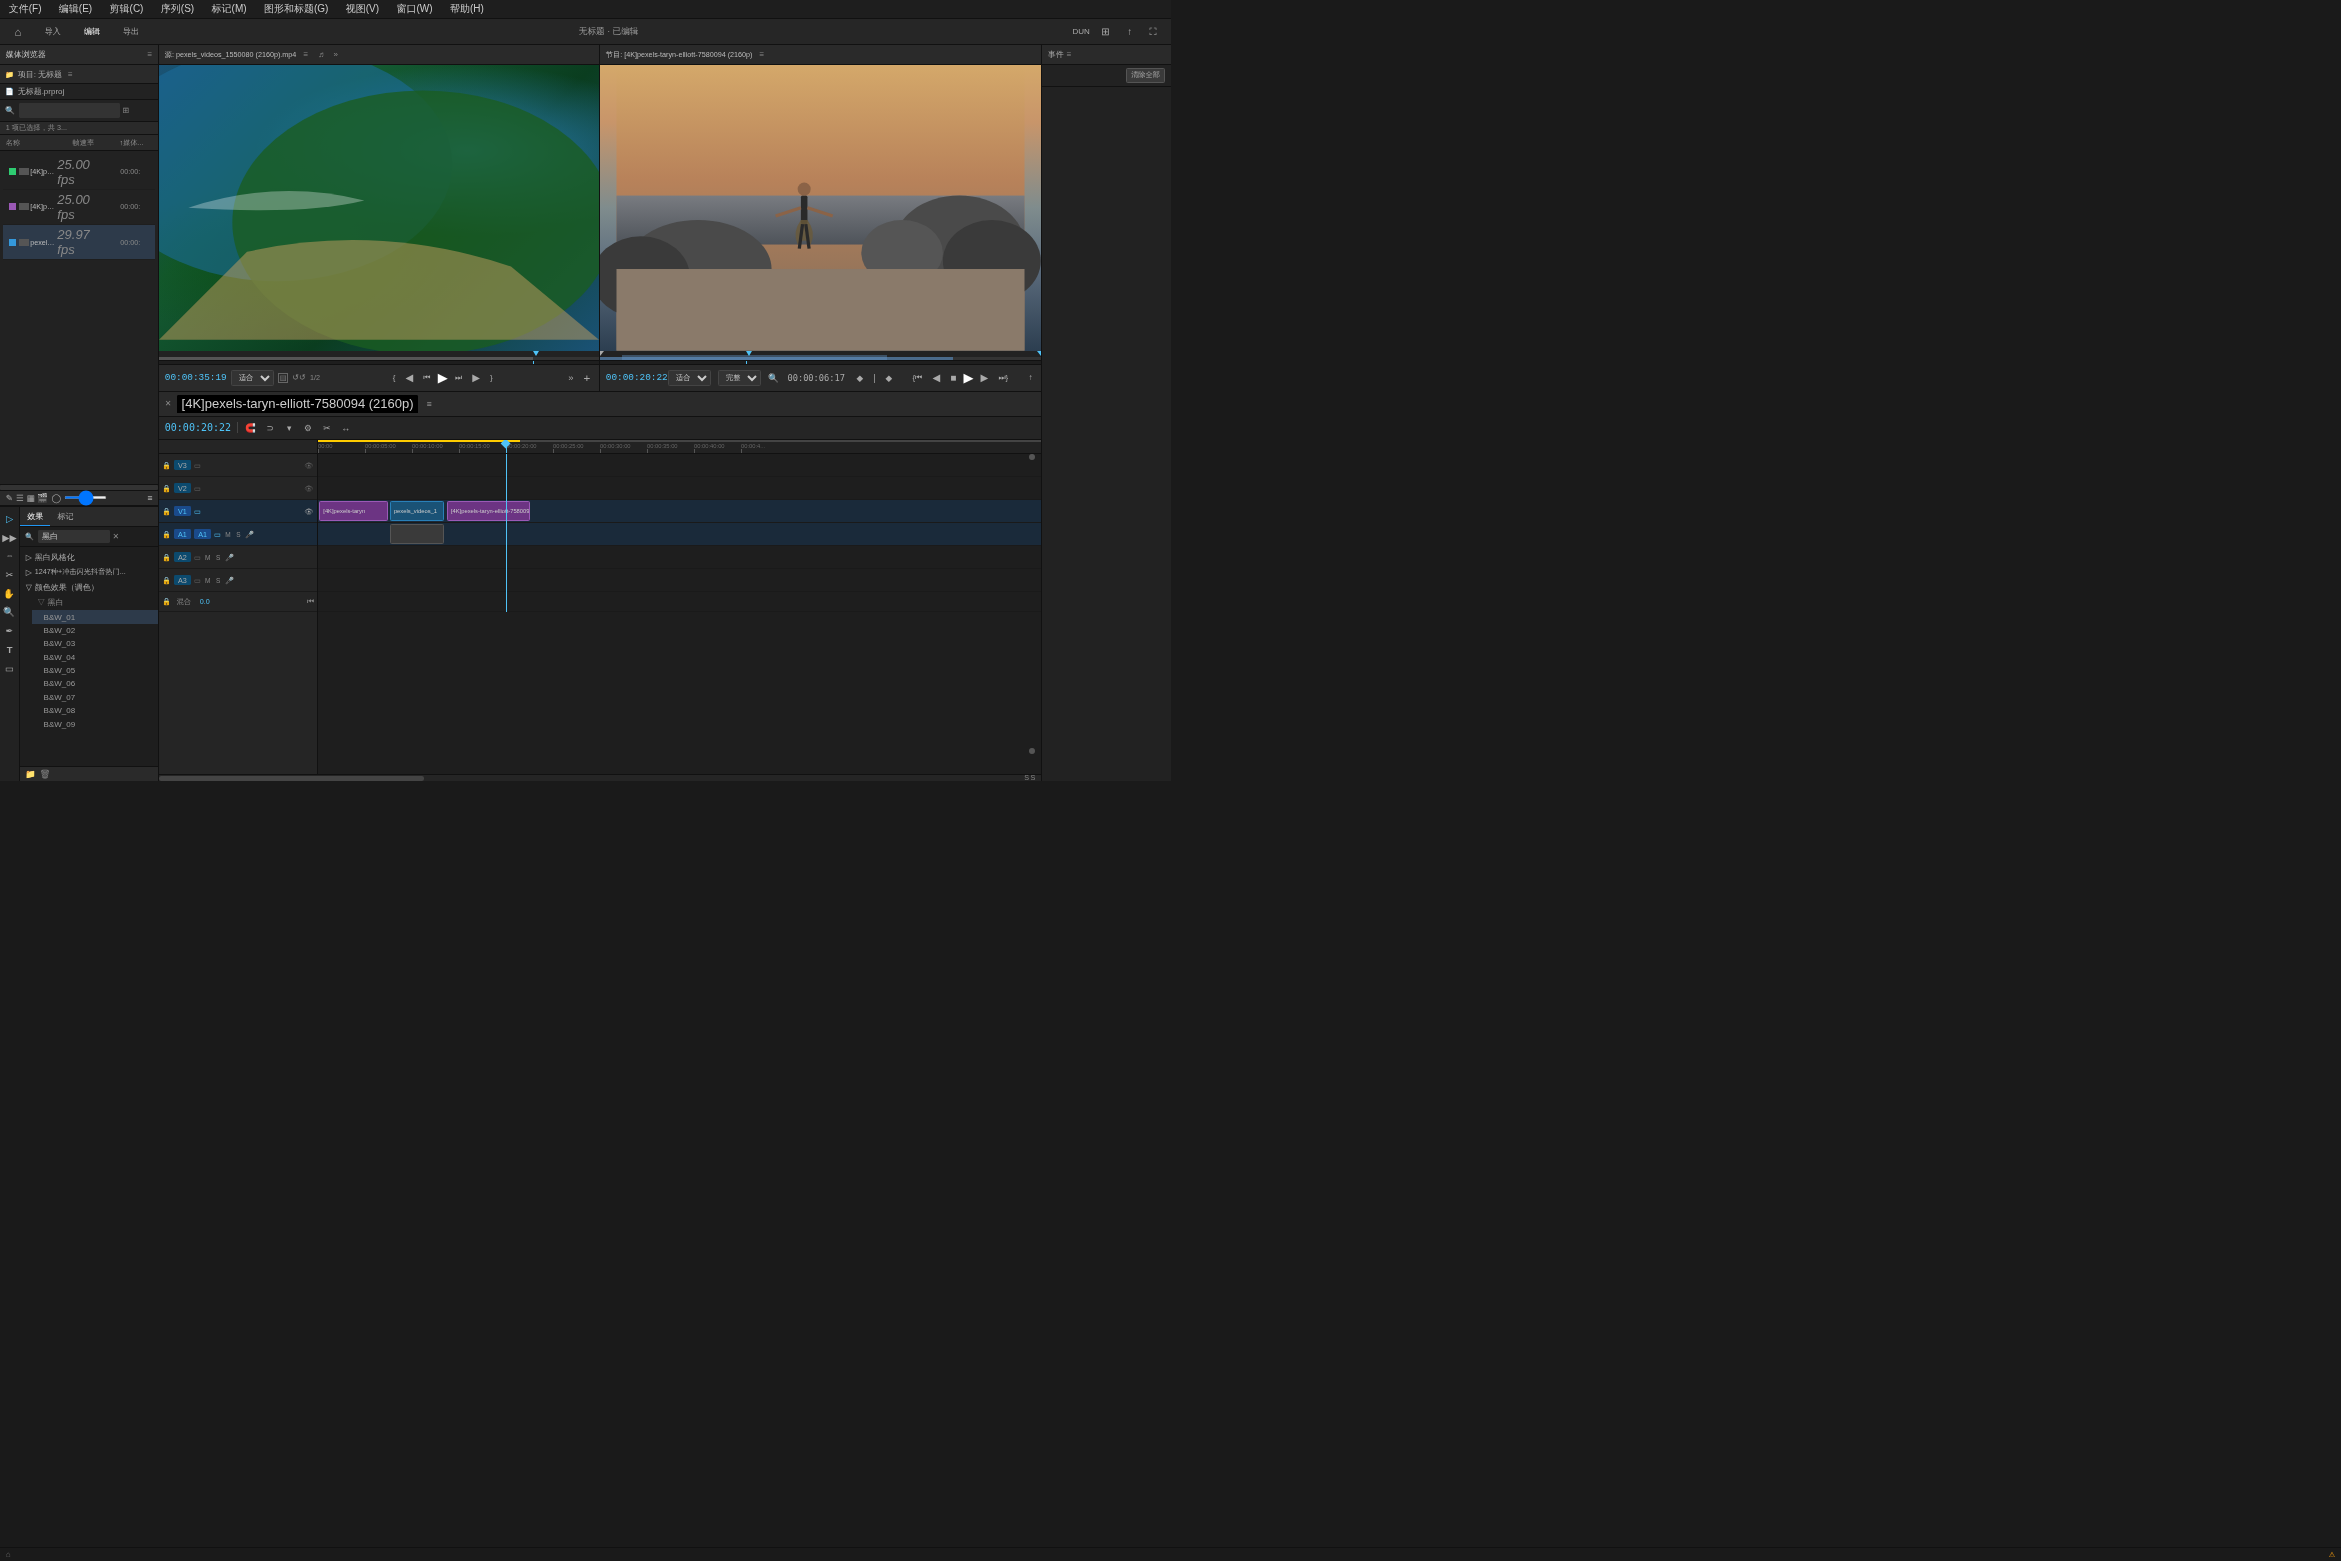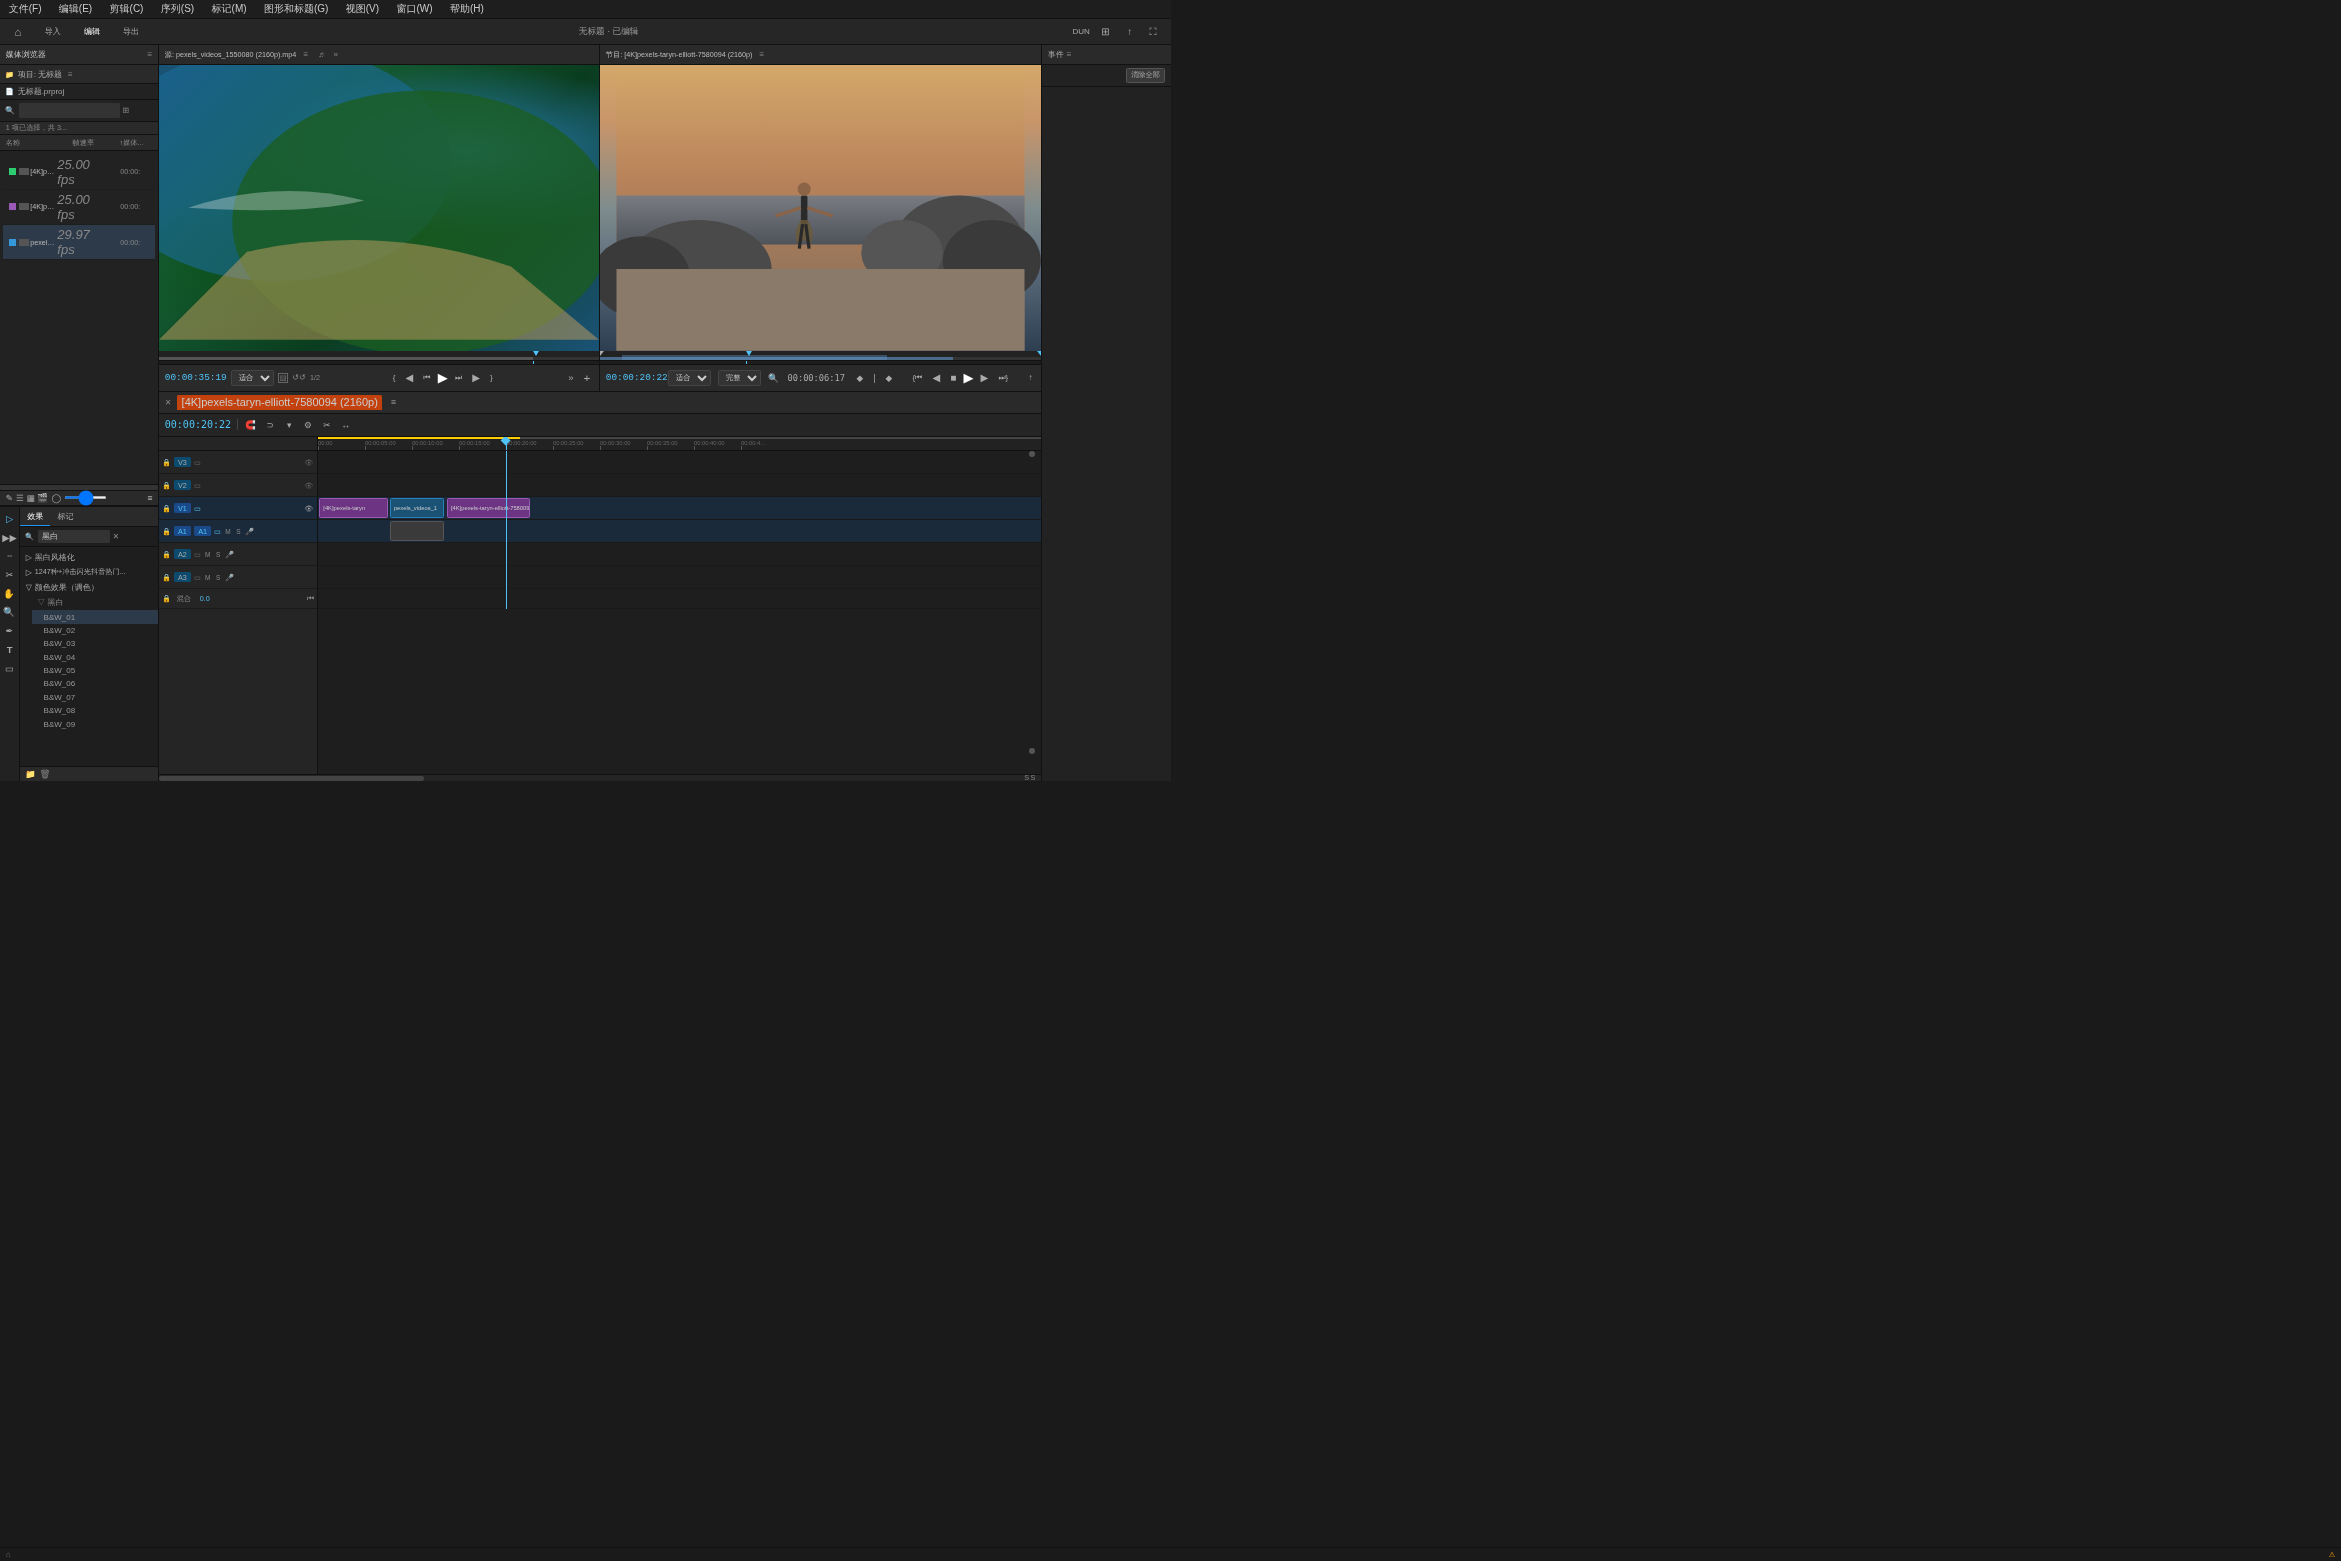--- a/index.html
+++ b/index.html
@@ -950,21 +950,21 @@
           <span class="ctrl-btn" style="font-size:9.4px;">»</span>
           <span class="ctrl-btn" style="font-size:11.6px;">+</span>
         </div>
       </div>
     </div>
 
     <div class="timeline-panel">
 
       <div class="timeline-header">
         <span style="color:#888;cursor:pointer;font-size:8px;">✕</span>
-        <span style="font-size:11px;color:#ccc;cursor:pointer;padding:1.4px 4.3px;background:#c2410c;border-radius:1.4px 1.4px 0 0;">[4K]pexels-taryn-elliott-7580094 (2160p)</span>
+        <span style="font-size:13px;color:#ccc;cursor:pointer;padding:1.4px 4.3px;background:#000000;border-radius:1.4px 1.4px 0 0;">[4K]pexels-taryn-elliott-7580094 (2160p)</span>
         <span style="color:#888;cursor:pointer;margin-left:2.9px;">≡</span>
       </div>
 
       <div class="timeline-tools">
         <span class="timeline-tc">00:00:20:22</span>
         <div class="separator"></div>
         <span class="tl-tool-btn" style="font-size:8.7px;">🧲</span>
         <span class="tl-tool-btn" style="font-size:8.7px;">⊃</span>
         <span class="tl-tool-btn" style="font-size:8.7px;">▾</span>
         <span class="tl-tool-btn" style="font-size:8.7px;">⚙</span>

